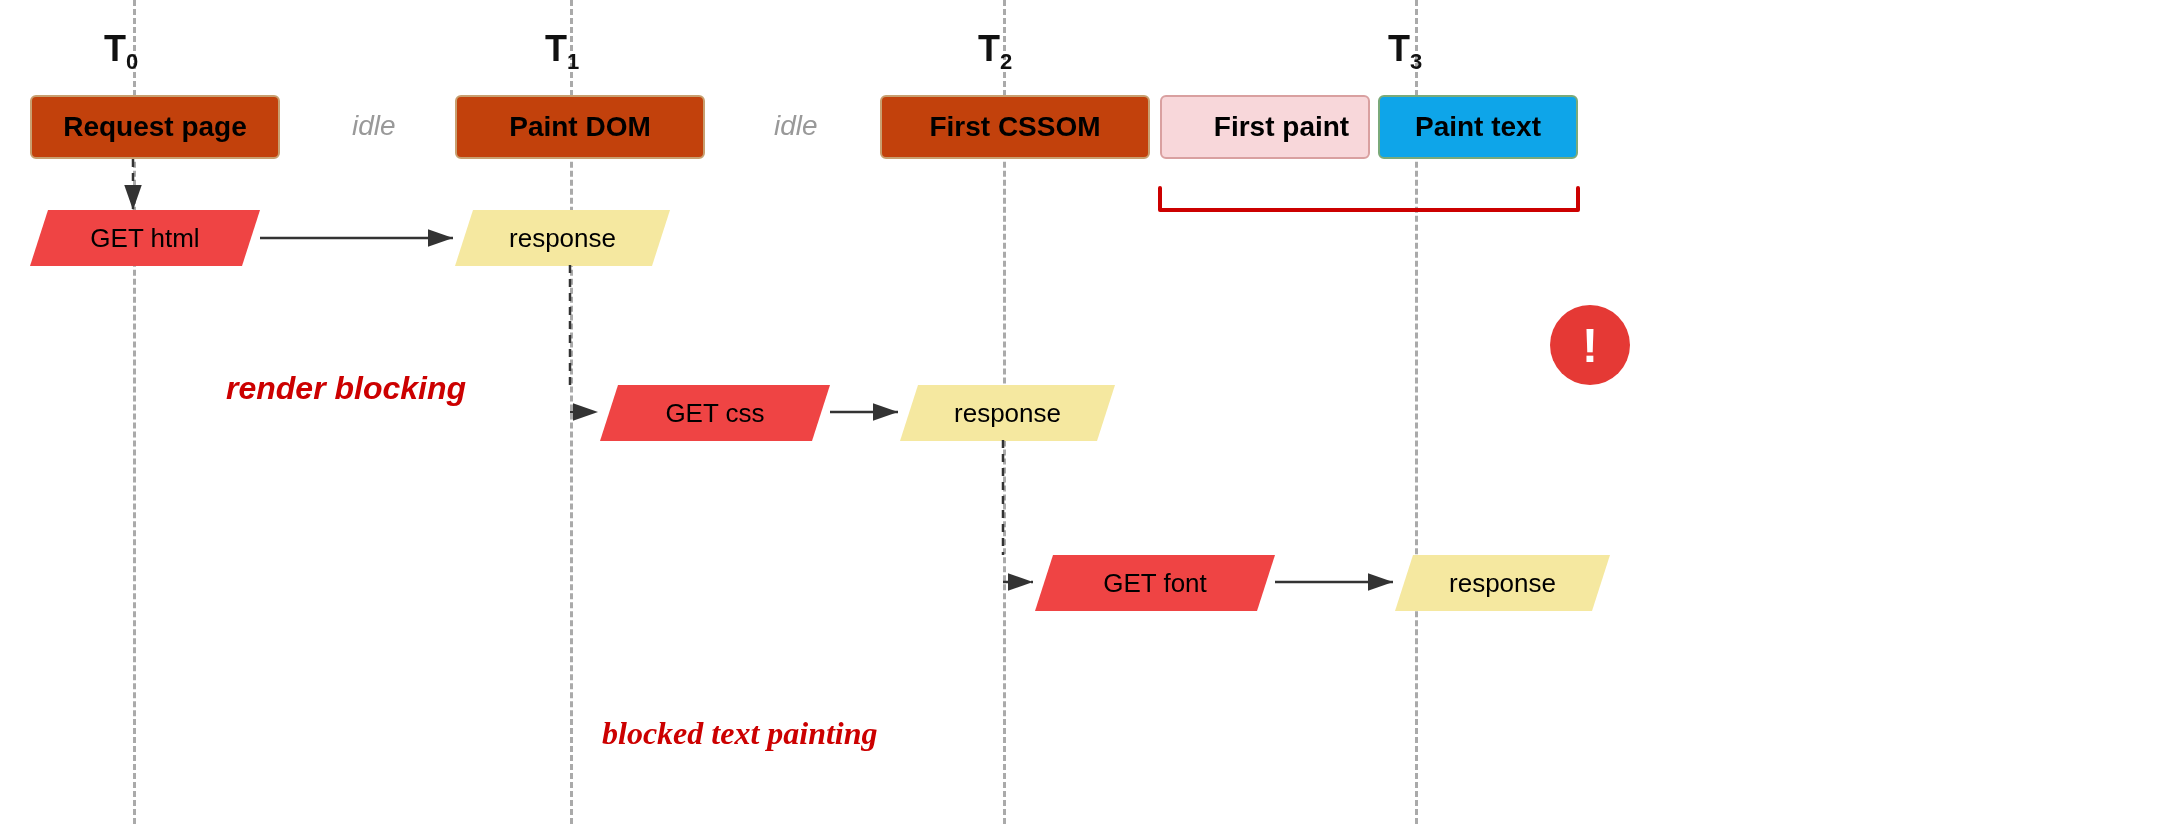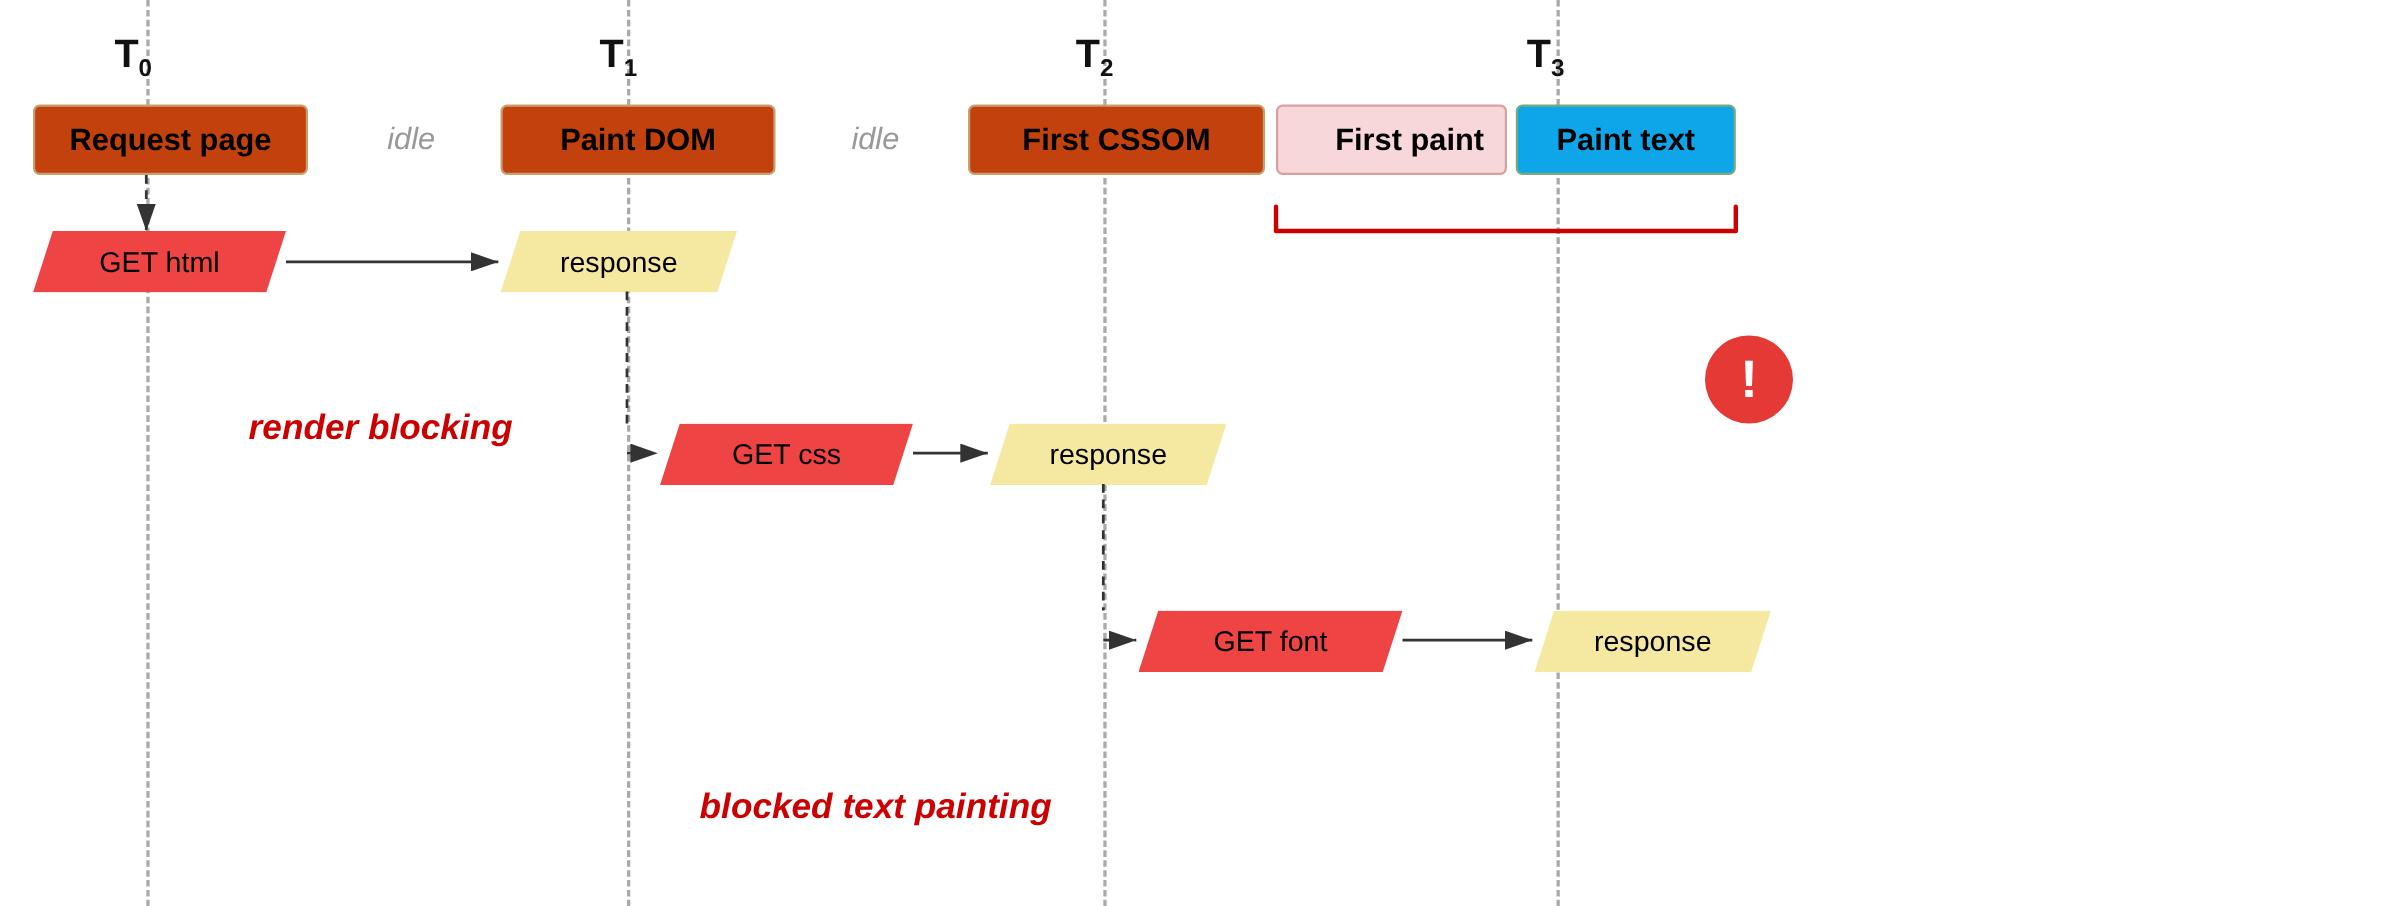--- a/index.html
+++ b/index.html
@@ -179,21 +179,21 @@
     <span>render blocking</span>
   </div>
 
   <div class="para-box para-box-blue" style="left:600px; top:385px; width:230px;">
     <span>GET css</span>
   </div>
   <div class="para-box para-box-yellow" style="left:900px; top:385px; width:215px;">
     <span>response</span>
   </div>
 
-  <div class="warning-text" style="left:636px; top:715px;">
+  <div class="warning-text" style="left:602px; top:715px;font-family:Liberation Serif, serif;">
     <span>blocked text painting</span>
   </div>
 
   <div class="para-box para-box-blue" style="left:1035px; top:555px; width:240px;">
     <span>GET font</span>
   </div>
   <div class="para-box para-box-yellow" style="left:1395px; top:555px; width:215px;">
     <span>response</span>
   </div>
 

